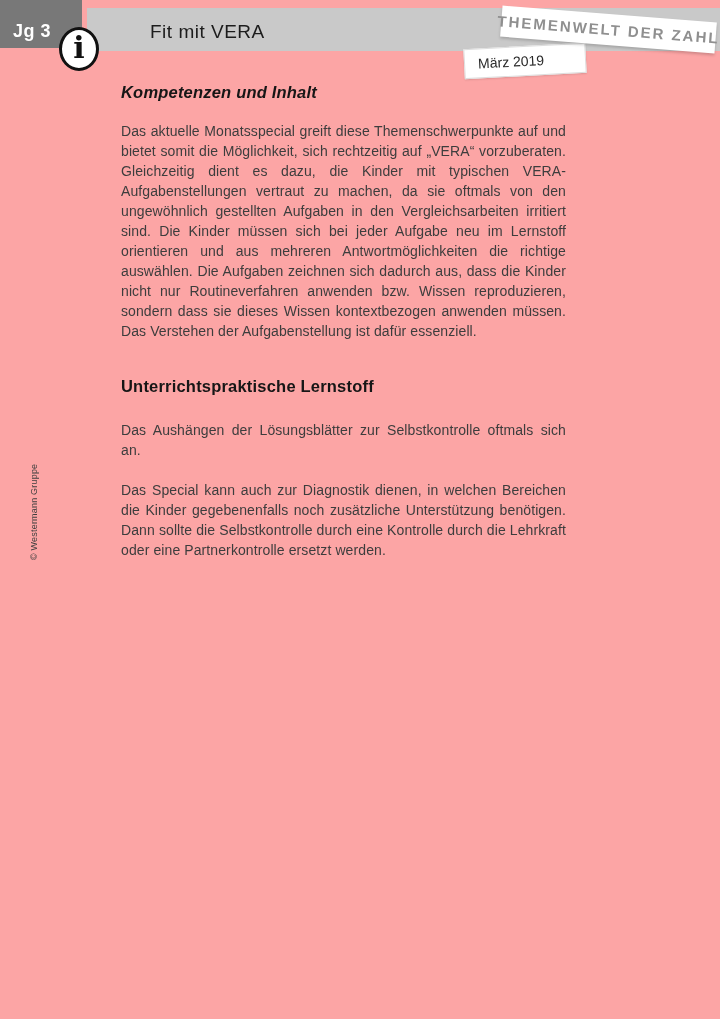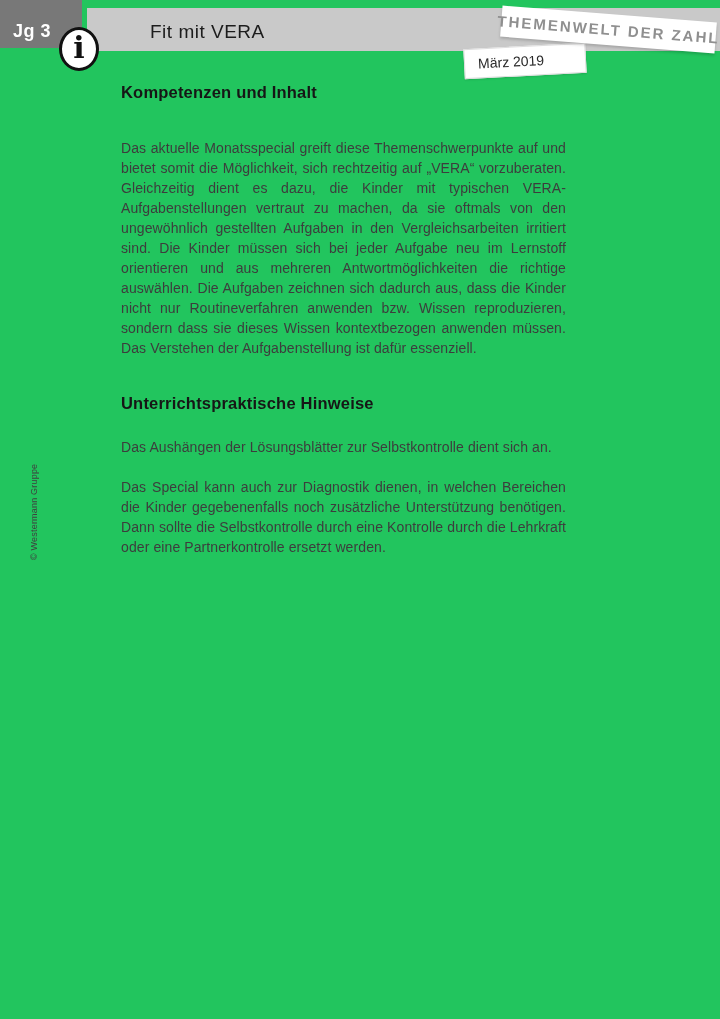--- a/index.html
+++ b/index.html
@@ -1,16 +1,16 @@
 <!DOCTYPE html>
 <html lang="de"><head>
 <meta charset="utf-8">
 <style>
   html,body{margin:0;padding:0;}
-  .page{position:relative;width:720px;height:1019px;background:#22c55e;
+  .page{position:relative;width:720px;height:1019px;background:#fca5a5;
         font-family:"Liberation Sans",sans-serif;overflow:hidden;}
 
   
   .band{position:absolute;left:87px;top:8px;width:633px;height:43px;background:#c9c9c9;}
   .darkbox{position:absolute;left:0;top:0;width:82px;height:48px;background:#787878;
            display:flex;align-items:center;justify-content:center;box-sizing:border-box;
            padding-top:14px;padding-right:18px;}
   .grade{color:#ffffff;font-weight:bold;font-size:18px;letter-spacing:0.5px;}
   .info{position:absolute;left:59px;top:27px;width:40px;height:44px;background:#ffffff;
         border:3px solid #111111;border-radius:50%;z-index:5;box-sizing:border-box;
@@ -32,21 +32,21 @@
 
   
   .copyright{position:absolute;left:29px;top:560px;transform:rotate(-90deg);
              transform-origin:0 0;font-size:9px;color:#3f3f3f;white-space:nowrap;
              letter-spacing:0.2px;}
 
   
   .content{position:absolute;left:121px;top:83px;width:445px;}
   .content h1,.content h2{font-size:16.5px;font-weight:bold;color:#161616;margin:0;
                           letter-spacing:0.2px;}
-  .content h1{margin-bottom:36px;}
+  .content h1{margin-bottom:19px;font-style:italic;}
   .content h2{margin-top:36px;margin-bottom:24px;}
   .content p{margin:0;font-size:14px;line-height:20px;text-align:justify;color:#3d3d3d;
              letter-spacing:0.1px;}
   .content p.gap{margin-top:20px;}
 </style>
 </head>
 <body>
 
 <div class="page">
 
@@ -69,18 +69,18 @@
   <div class="banner-date">
     <span>März 2019</span>
   </div>
 
   <div class="copyright">© Westermann Gruppe</div>
 
   <main class="content">
     <h1>Kompetenzen und Inhalt</h1>
     <p>Das aktuelle Monatsspecial greift diese Themenschwerpunkte auf und bietet somit die Möglichkeit, sich rechtzeitig auf „VERA“ vorzuberaten. Gleichzeitig dient es dazu, die Kinder mit typischen VERA-Aufgabenstellungen vertraut zu machen, da sie oftmals von den ungewöhnlich gestellten Aufgaben in den Vergleichsarbeiten irritiert sind. Die Kinder müssen sich bei jeder Aufgabe neu im Lernstoff orientieren und aus mehreren Antwortmöglichkeiten die richtige auswählen. Die Aufgaben zeichnen sich dadurch aus, dass die Kinder nicht nur Routineverfahren anwenden bzw. Wissen reproduzieren, sondern dass sie dieses Wissen kontextbezogen anwenden müssen. Das Verstehen der Aufgabenstellung ist dafür essenziell.</p>
 
-    <h2>Unterrichtspraktische Hinweise</h2>
-    <p>Das Aushängen der Lösungsblätter zur Selbstkontrolle dient sich an.</p>
+    <h2>Unterrichtspraktische Lernstoff</h2>
+    <p>Das Aushängen der Lösungsblätter zur Selbstkontrolle oftmals sich an.</p>
     <p class="gap">Das Special kann auch zur Diagnostik dienen, in welchen Bereichen die Kinder gegebenenfalls noch zusätzliche Unterstützung benötigen. Dann sollte die Selbstkontrolle durch eine Kontrolle durch die Lehrkraft oder eine Partnerkontrolle ersetzt werden.</p>
   </main>
 
 </div>
 
 </body></html>

